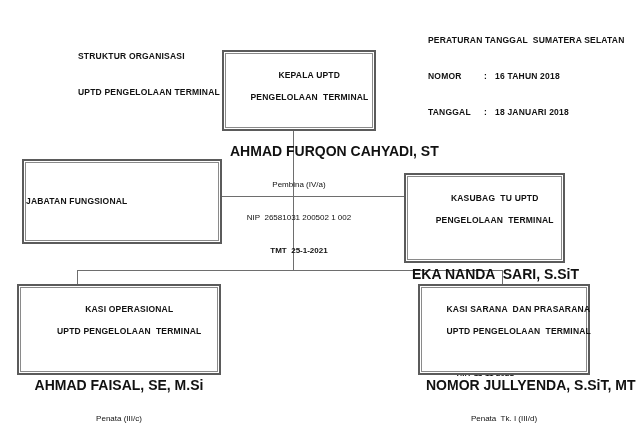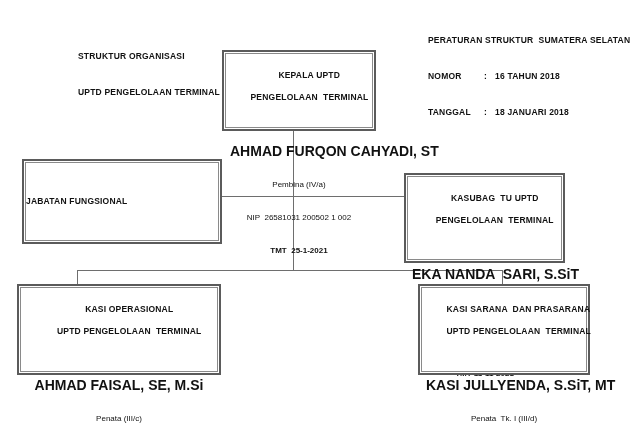--- a/index.html
+++ b/index.html
@@ -94,21 +94,21 @@
 <body>
 
 <div id="canvas">
 
   <div class="hdr" id="hdr-left">
     <span class="hdr-row">STRUKTUR ORGANISASI</span>
     <span class="hdr-row">UPTD PENGELOLAAN TERMINAL</span>
   </div>
 
   <div class="hdr" id="hdr-right">
-    <span class="hdr-row">PERATURAN STRUKTUR  SUMATERA SELATAN</span>
+    <span class="hdr-row">PERATURAN TANGGAL  SUMATERA SELATAN</span>
     <span class="hdr-row"><span class="hdr-key">NOMOR</span><span>:</span><span class="hdr-sep"></span><span>16 TAHUN 2018</span></span>
     <span class="hdr-row"><span class="hdr-key">TANGGAL</span><span>:</span><span class="hdr-sep"></span><span>18 JANUARI 2018</span></span>
   </div>
 
   <div class="line vline" style="left:293px; top:130px; height:141px;"></div>
 
   <div class="line hline" style="left:222px; top:196px; width:182px;"></div>
 
   <div class="line hline" style="left:77px; top:270px; width:426px;"></div>
 
@@ -171,21 +171,21 @@
   </div>
 
   <div class="box" style="left:418px; top:284px; width:172px; height:91px;">
     <div class="box-inner">
       <div class="box-title">
         <span>KASI SARANA  DAN PRASARANA</span><br>
         <span>UPTD PENGELOLAAN  TERMINAL</span>
       </div>
       <div class="box-divider"></div>
       <div class="box-body">
-        <span class="body-name">KASI JULLYENDA, S.SiT, MT</span>
+        <span class="body-name">NOMOR JULLYENDA, S.SiT, MT</span>
         <span class="body-rank">Penata  Tk. I (III/d)</span>
         
         
       </div>
     </div>
   </div>
 
 </div>
 
 </body></html>

